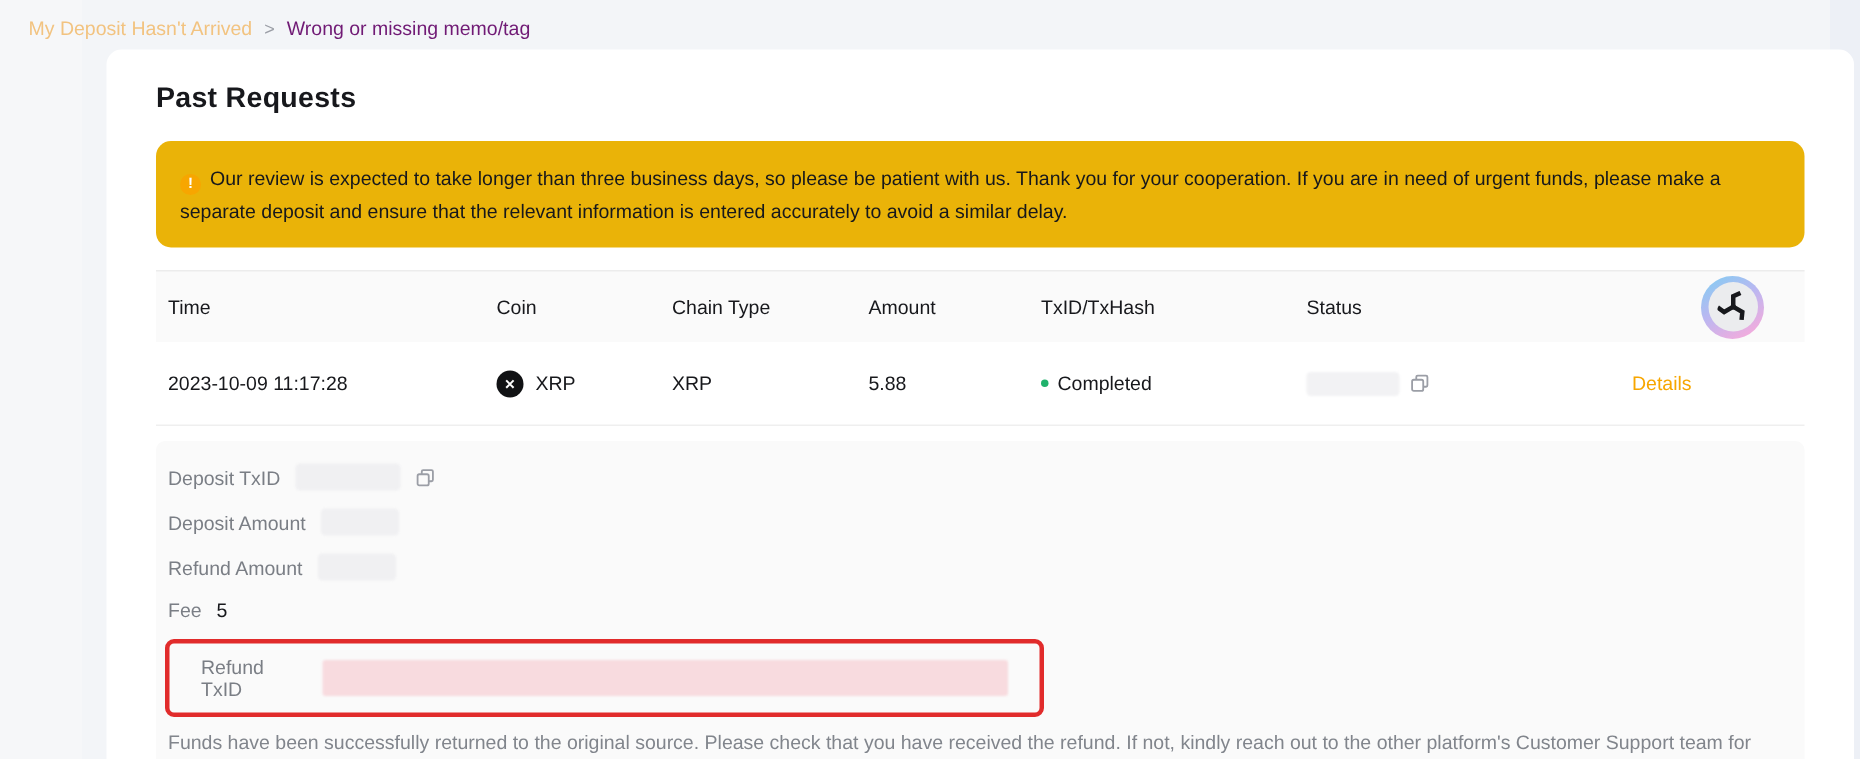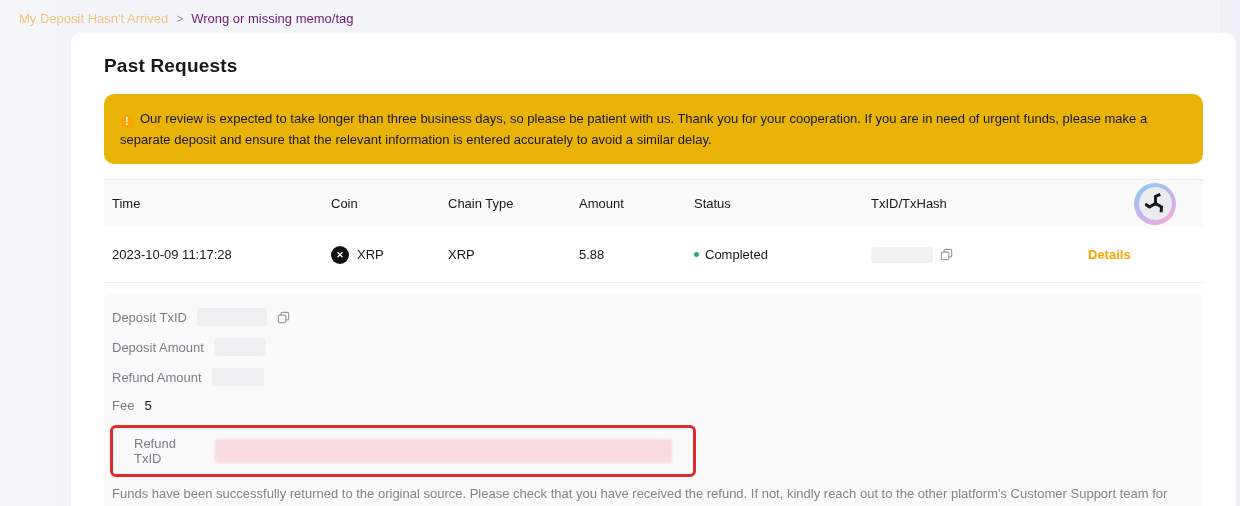--- a/index.html
+++ b/index.html
@@ -28,21 +28,21 @@
   .thead{margin-top:15px;height:48px;background:#fafafa;border-top:1px solid #ececec;font-size:13px;color:#17181c;}
   .trow{height:56px;border-bottom:1px solid #efefef;font-size:13px;}
   .coin-cell{display:flex;align-items:center;gap:8px;}
   .coin-icon{width:18px;height:18px;border-radius:50%;background:#111214;color:#fff;display:flex;align-items:center;justify-content:center;font-size:9px;font-weight:700;}
   .status-cell{display:flex;align-items:center;gap:6px;}
   .status-dot{width:5px;height:5px;border-radius:50%;background:#20b26c;}
   .txid-cell{display:flex;align-items:center;gap:7px;}
   .redact{background:#f2f2f4;border-radius:3px;filter:blur(.7px);}
   .redact.r-txid{width:62px;height:16px;}
   .copy-btn{display:inline-flex;cursor:pointer;line-height:0;}
-  .details-link{margin-left:42px;color:#f7a600;font-weight:700;cursor:pointer;}
+  .details-link{margin-left:42px;color:#f7a600;font-weight:400;cursor:pointer;}
   .logo-badge{margin-left:88px;width:42px;height:42px;border-radius:50%;
     background:linear-gradient(150deg,#85ccf2 5%,#bab7f1 45%,#f4abdc 90%);
     display:flex;align-items:center;justify-content:center;}
   .logo-inner{width:33px;height:33px;border-radius:50%;background:#ebecee;display:flex;align-items:center;justify-content:center;}
   .panel{margin-top:10px;background:#fafafa;border-radius:6px;padding:15px 8px 14px;}
   .d-row{display:flex;align-items:center;gap:10px;font-size:13px;color:#7a7e85;margin-bottom:12px;}
   .d-val{color:#17181c;}
   .redact.r-a{width:70px;height:18px;background:#f0f0f2;}
   .redact.r-b{width:52px;height:18px;background:#f0f0f2;}
   .refund-annotation{
@@ -68,22 +68,22 @@
 
   <div class="notice">
     <span class="warn-icon">!</span><span>Our review is expected to take longer than three business days, so please be patient with us. Thank you for your cooperation. If you are in need of urgent funds, please make a separate deposit and ensure that the relevant information is entered accurately to avoid a similar delay.</span>
   </div>
 
   <div class="tgrid thead">
     <div>Time</div>
     <div>Coin</div>
     <div>Chain Type</div>
     <div>Amount</div>
+    <div>TxID/TxHash</div>
     <div>Status</div>
-    <div>TxID/TxHash</div>
     <div>
       <div class="logo-badge">
         <div class="logo-inner">
           <svg width="21" height="21" viewBox="-12 -12 24 24">
             <g stroke="#17181c" stroke-width="3.4" fill="none" stroke-linecap="butt">
               <g>
                   <path d="M0,2 L0,-8 L5.5,-10.5"></path>
                 </g>
               <g transform="rotate(120)">
                   <path d="M0,2 L0,-8 L5.5,-10.5"></path>

